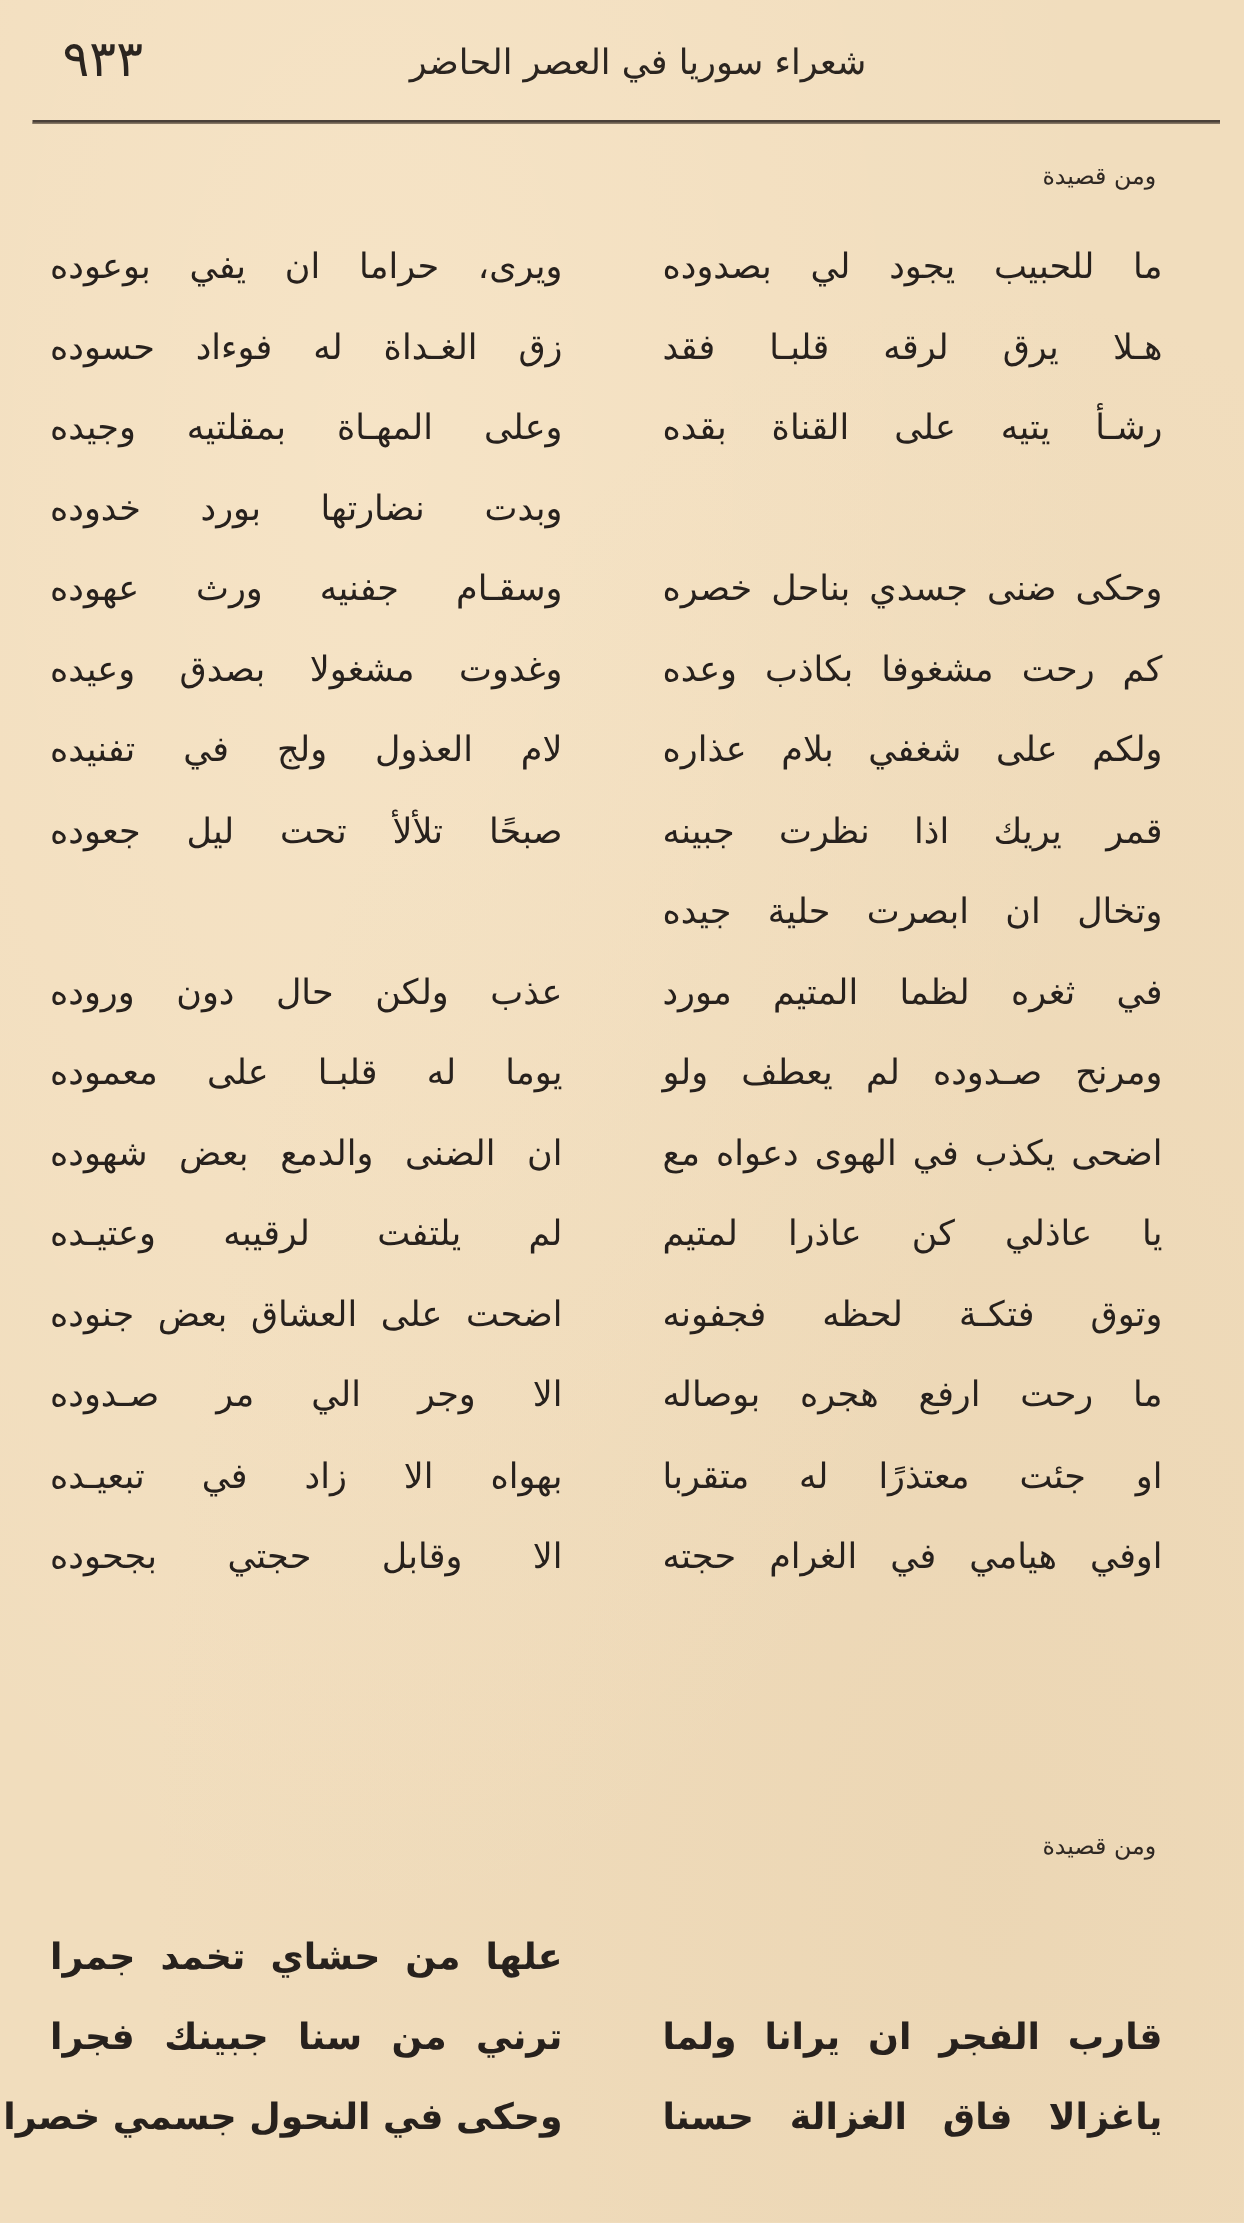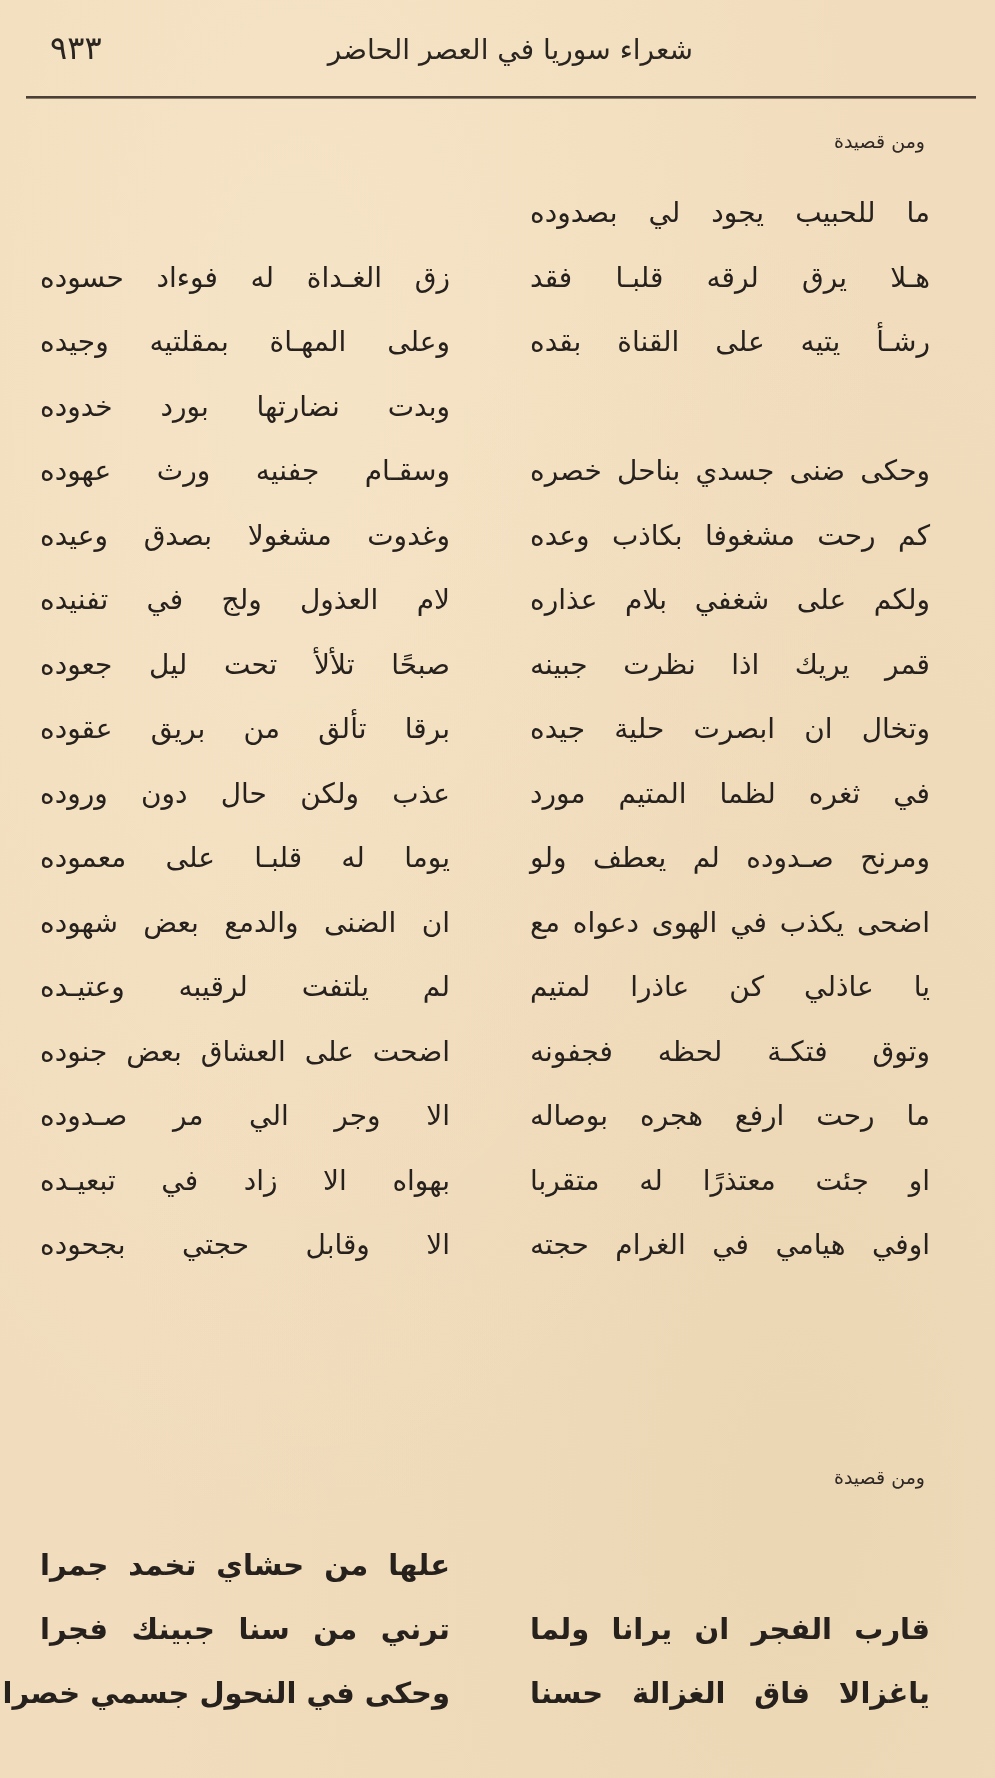--- a/index.html
+++ b/index.html
@@ -38,21 +38,21 @@
       top: 8px;
       font-size: 28px;
       line-height: 40px;
       color: #2b2520;
       white-space: nowrap;
     }
     .page-number {
       position: absolute;
       left: 22px;
       top: 6px;
-      font-size: 32px;
+      font-size: 40px;
       line-height: 40px;
       color: #2b2520;
       direction: ltr;
     }
     .header-rule {
       position: absolute;
       top: 96px;
       left: 26px;
       width: 950px;
       height: 2px;
@@ -108,20 +108,21 @@
   <div class="header">
     <span class="running-title">شعراء سوريا في العصر الحاضر</span>
     <span class="page-number">٩٣٣</span>
   </div>
   <div class="header-rule"></div>
 
   <div class="section-label" style="top:128px;">ومن قصيدة</div>
 
   <div class="verse-row" style="top: 188px;">
     <span class="hemistich first">ما للحبيب يجود لي بصدوده</span>
+    <span class="hemistich second">ويرى، حراما ان يفي بوعوده</span>
   </div>
   <div class="verse-row" style="top: 252.5px;">
     <span class="hemistich first">هـلا يرق لرقه قلبـا فقد</span>
     <span class="hemistich second">زق الغـداة له فوءاد حسوده</span>
   </div>
   <div class="verse-row" style="top: 317px;">
     <span class="hemistich first">رشـأ يتيه على القناة بقده</span>
     <span class="hemistich second">وعلى المهـاة بمقلتيه وجيده</span>
   </div>
   <div class="verse-row" style="top: 381.5px;">
@@ -138,21 +139,20 @@
   <div class="verse-row" style="top: 575px;">
     <span class="hemistich first">ولكم على شغفي بلام عذاره</span>
     <span class="hemistich second">لام العذول ولج في تفنيده</span>
   </div>
   <div class="verse-row" style="top: 639.5px;">
     <span class="hemistich first">قمر يريك اذا نظرت جبينه</span>
     <span class="hemistich second">صبحًا تلألأ تحت ليل جعوده</span>
   </div>
   <div class="verse-row" style="top: 704px;">
     <span class="hemistich first">وتخال ان ابصرت حلية جيده</span>
-    <span class="hemistich second">برقا تألق من بريق عقوده</span>
   </div>
   <div class="verse-row" style="top: 768.5px;">
     <span class="hemistich first">في ثغره لظما المتيم مورد</span>
     <span class="hemistich second">عذب ولكن حال دون وروده</span>
   </div>
   <div class="verse-row" style="top: 833px;">
     <span class="hemistich first">ومرنح صـدوده لم يعطف ولو</span>
     <span class="hemistich second">يوما له قلبـا على معموده</span>
   </div>
   <div class="verse-row" style="top: 897.5px;">

